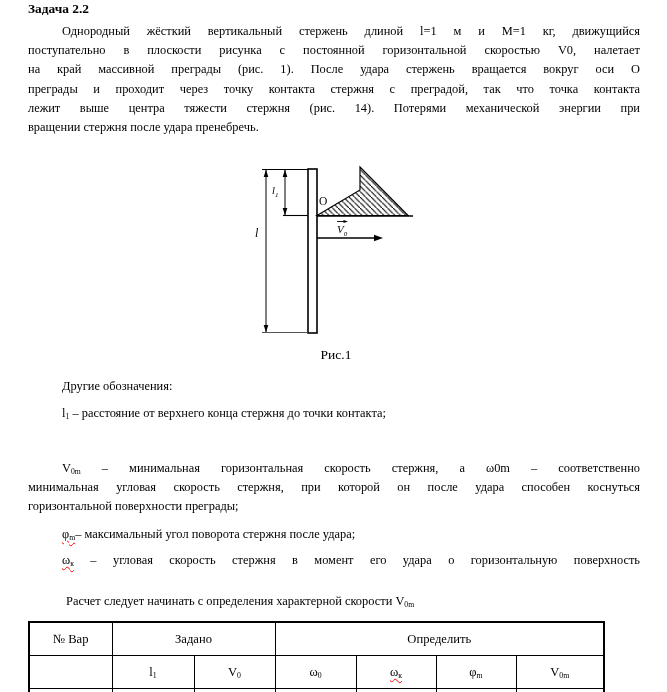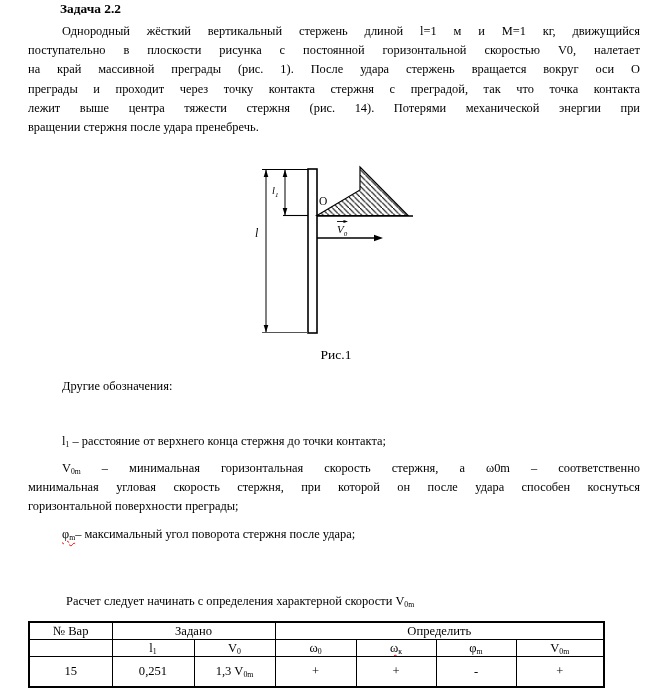--- a/index.html
+++ b/index.html
@@ -3,26 +3,26 @@
 <meta charset="utf-8">
 <style>
   html,body{margin:0;padding:0;background:#fff;}
   .page{position:relative;width:667px;height:692px;background:#ffffff;overflow:hidden;
         font-family:"Liberation Serif","DejaVu Serif",serif;font-size:12.4px;color:#000;}
   .abs{position:absolute;}
   .block{width:612px;}
   .tline{line-height:19.2px;}
   .jl{text-align:justify;text-align-last:justify;}
   .ind{text-indent:34px;}
-  .title{font-weight:bold;font-size:13.4px;line-height:16px;margin-left:32px;}
+  .title{font-weight:bold;font-size:13.4px;line-height:16px;}
   sub{font-size:62%;vertical-align:-0.22em;line-height:0;}
   .sq{text-decoration:underline;text-decoration-style:wavy;text-decoration-color:#f00;
       text-decoration-thickness:1px;text-underline-offset:2px;}
   table.vtab{border-collapse:collapse;table-layout:fixed;font-size:12.6px;border:2px solid #000;}
-  .vtab td{border:1px solid #000;text-align:center;vertical-align:middle;padding:0;height:16px;line-height:15px;overflow:hidden;}
+  .vtab td{border:1px solid #000;text-align:center;vertical-align:middle;padding:8px;height:16px;line-height:15px;overflow:hidden;}
   svg text{font-family:"Liberation Serif","DejaVu Serif",serif;}
 </style>
 </head>
 <body>
 
 <div class="page">
 
   <div class="abs title" style="left:28px;top:1px;">Задача 2.2</div>
 
   <div class="abs block" style="left:28px;top:22px;">
@@ -79,32 +79,33 @@
       <polygon points="98,57.5 93.5,55.9 93.5,59.1" fill="#000"></polygon>
       <text x="87" y="69" font-size="11" font-style="italic"><tspan>V</tspan><tspan dy="2.5" font-size="7">0</tspan></text>
     </g>
 
     <text x="86" y="195" font-size="13.5" text-anchor="middle">Рис.1</text>
   </svg>
 
   <div class="abs block" style="left:28px;top:377px;">
       <div class="tline ind"><span>Другие обозначения:</span></div>
     </div>
-  <div class="abs block" style="left:28px;top:404px;margin-top:28px;">
+  <div class="abs block" style="left:28px;top:404px;">
       <div class="tline ind"><span>l</span><sub>1</sub><span> – расстояние от верхнего конца стержня до точки контакта;</span></div>
     </div>
   <div class="abs block" style="left:28px;top:459px;">
       <div class="tline jl ind"><span>V</span><sub>0m</sub><span> – минимальная горизонтальная скорость стержня, а ω0m – соответственно</span></div>
       <div class="tline jl"><span>минимальная угловая скорость стержня, при которой он после удара способен коснуться</span></div>
       <div class="tline"><span>горизонтальной поверхности преграды;</span></div>
     </div>
   <div class="abs block" style="left:28px;top:525px;">
       <div class="tline ind"><span class="sq">φ</span><sub class="sq">m</sub><span>– максимальный угол поворота стержня после удара;</span></div>
     </div>
   <div class="abs block" style="left:28px;top:551px;">
+      <div class="tline jl ind"><span class="sq">ω</span><sub class="sq">к</sub><span> – угловая скорость стержня в момент его удара о горизонтальную поверхность</span></div>
     </div>
   <div class="abs block" style="left:32px;top:592px;">
       <div class="tline ind"><span>Расчет следует начинать с определения характерной скорости V</span><sub>0m</sub></div>
     </div>
 
   <table class="vtab abs" style="left:28px;top:621px;">
     <colgroup>
       <col style="width:83px">
         <col style="width:82px">
         <col style="width:81px">

